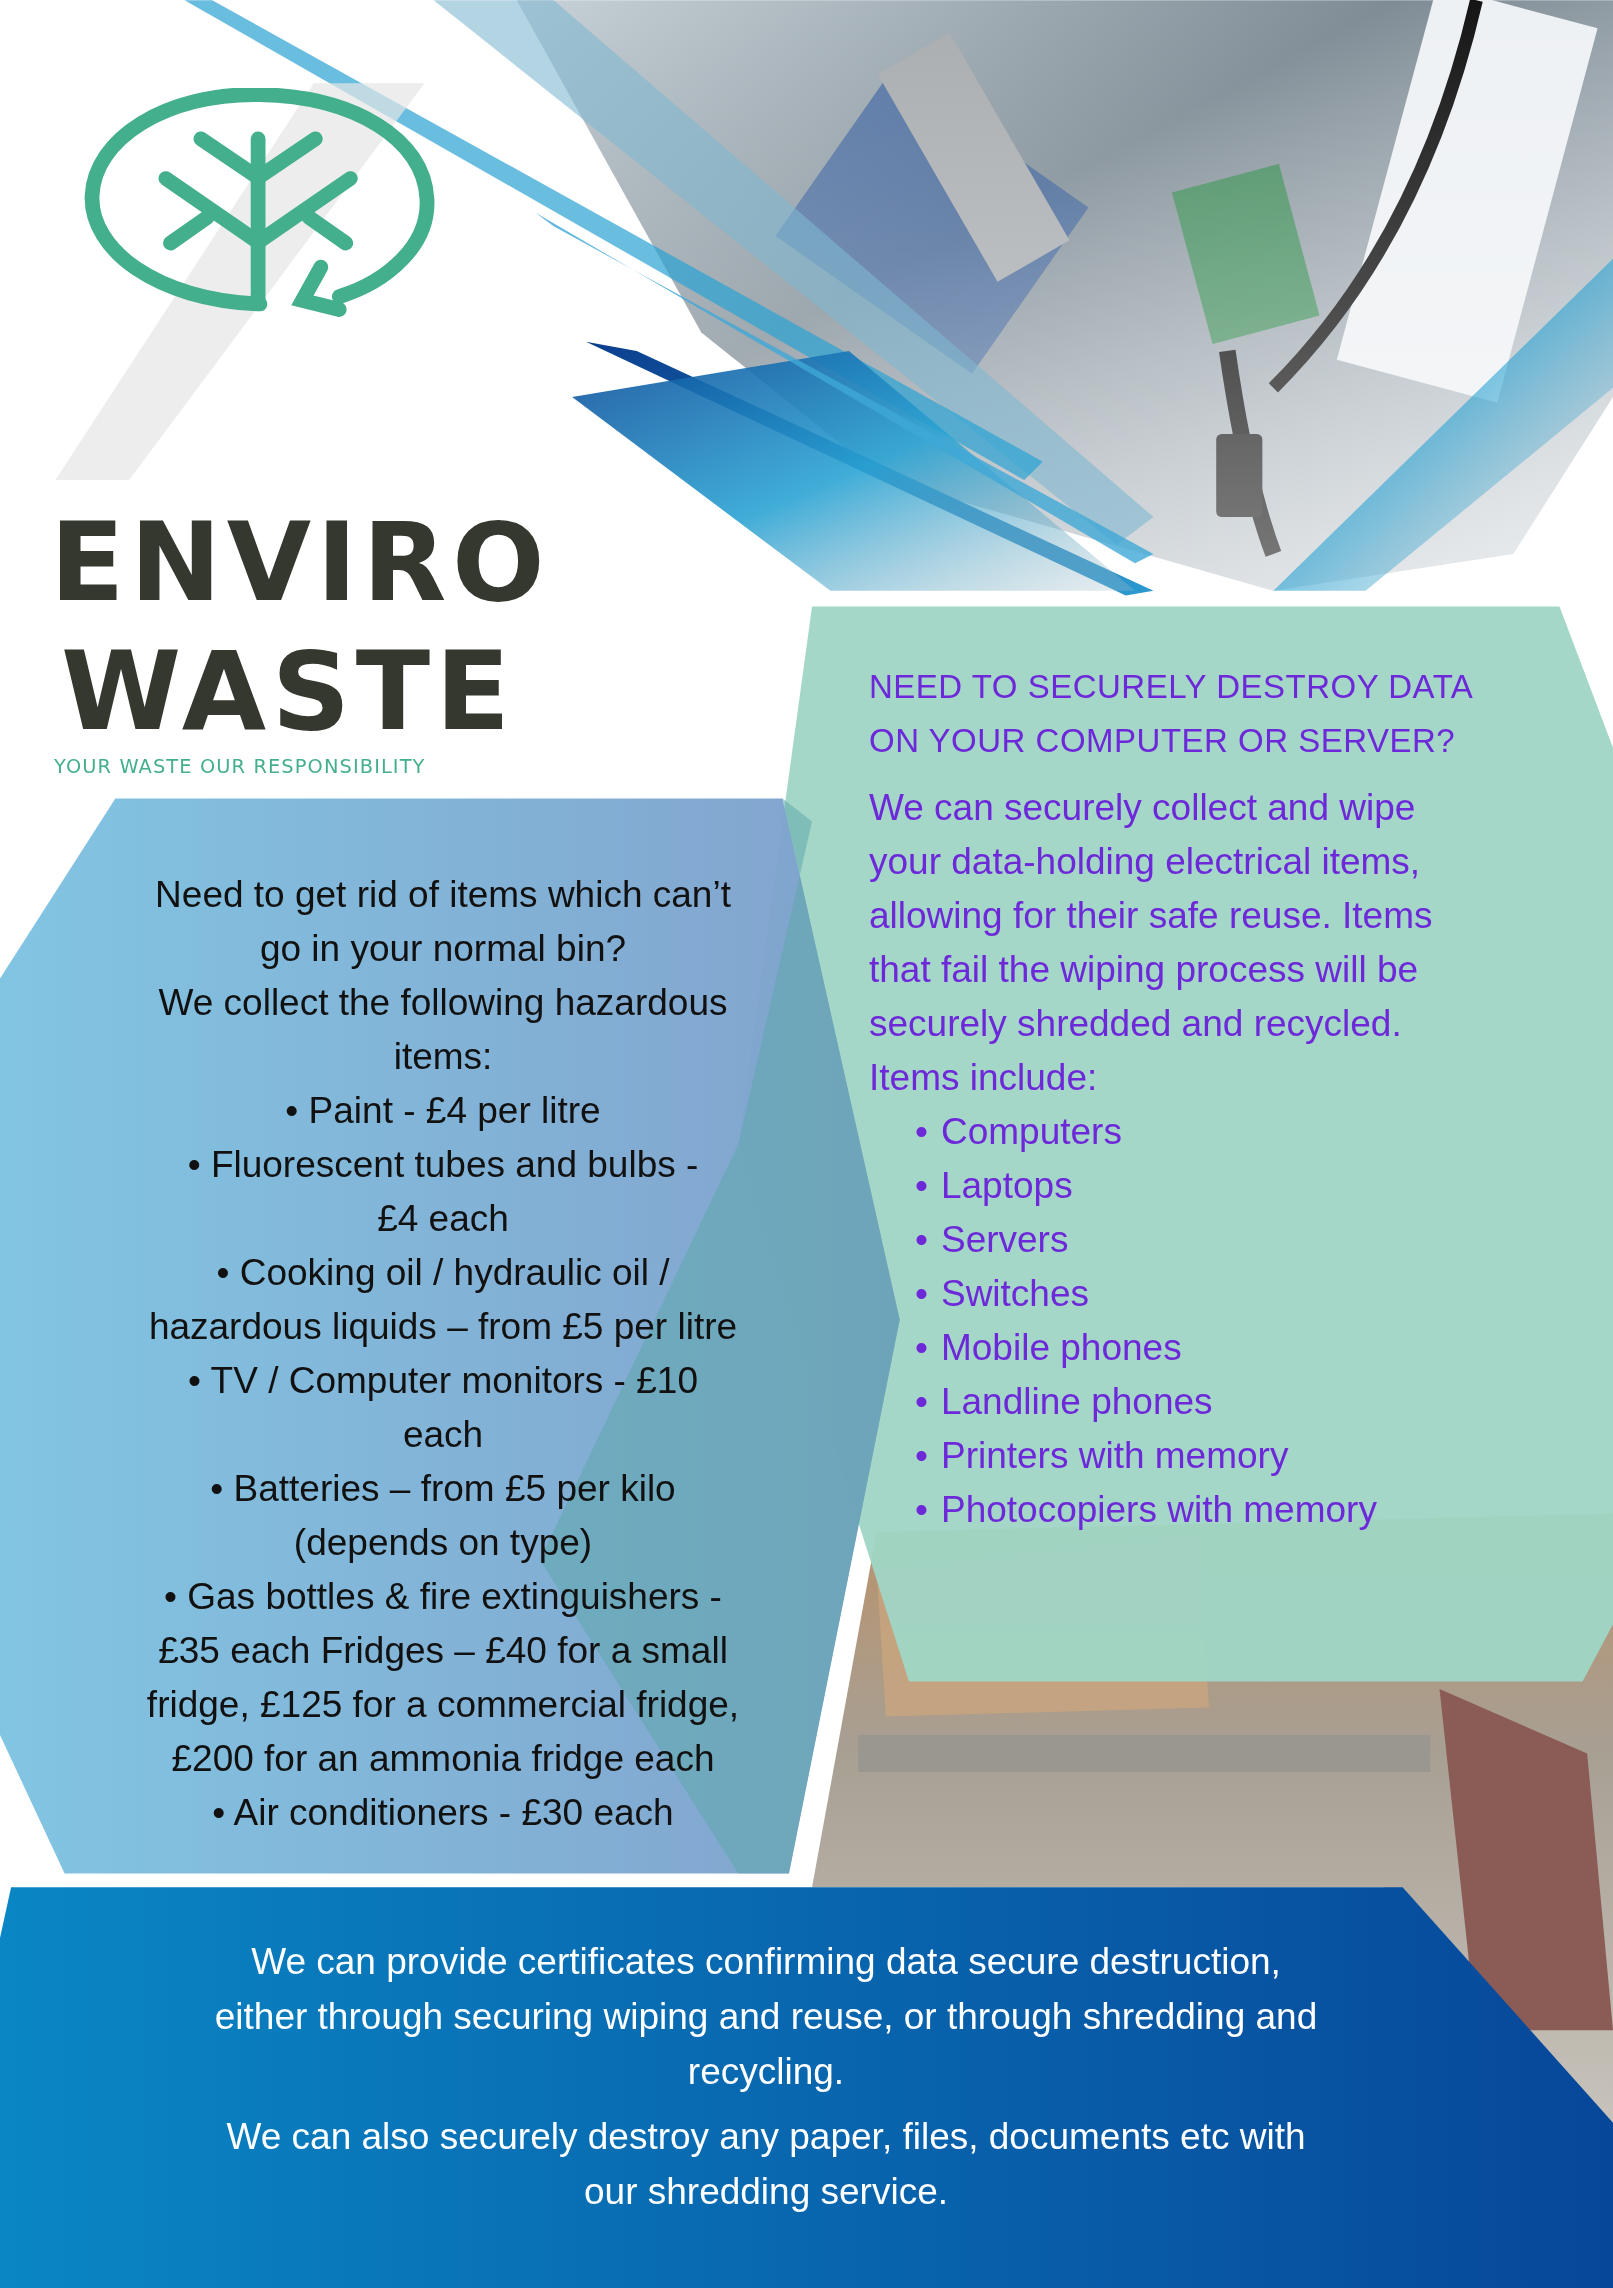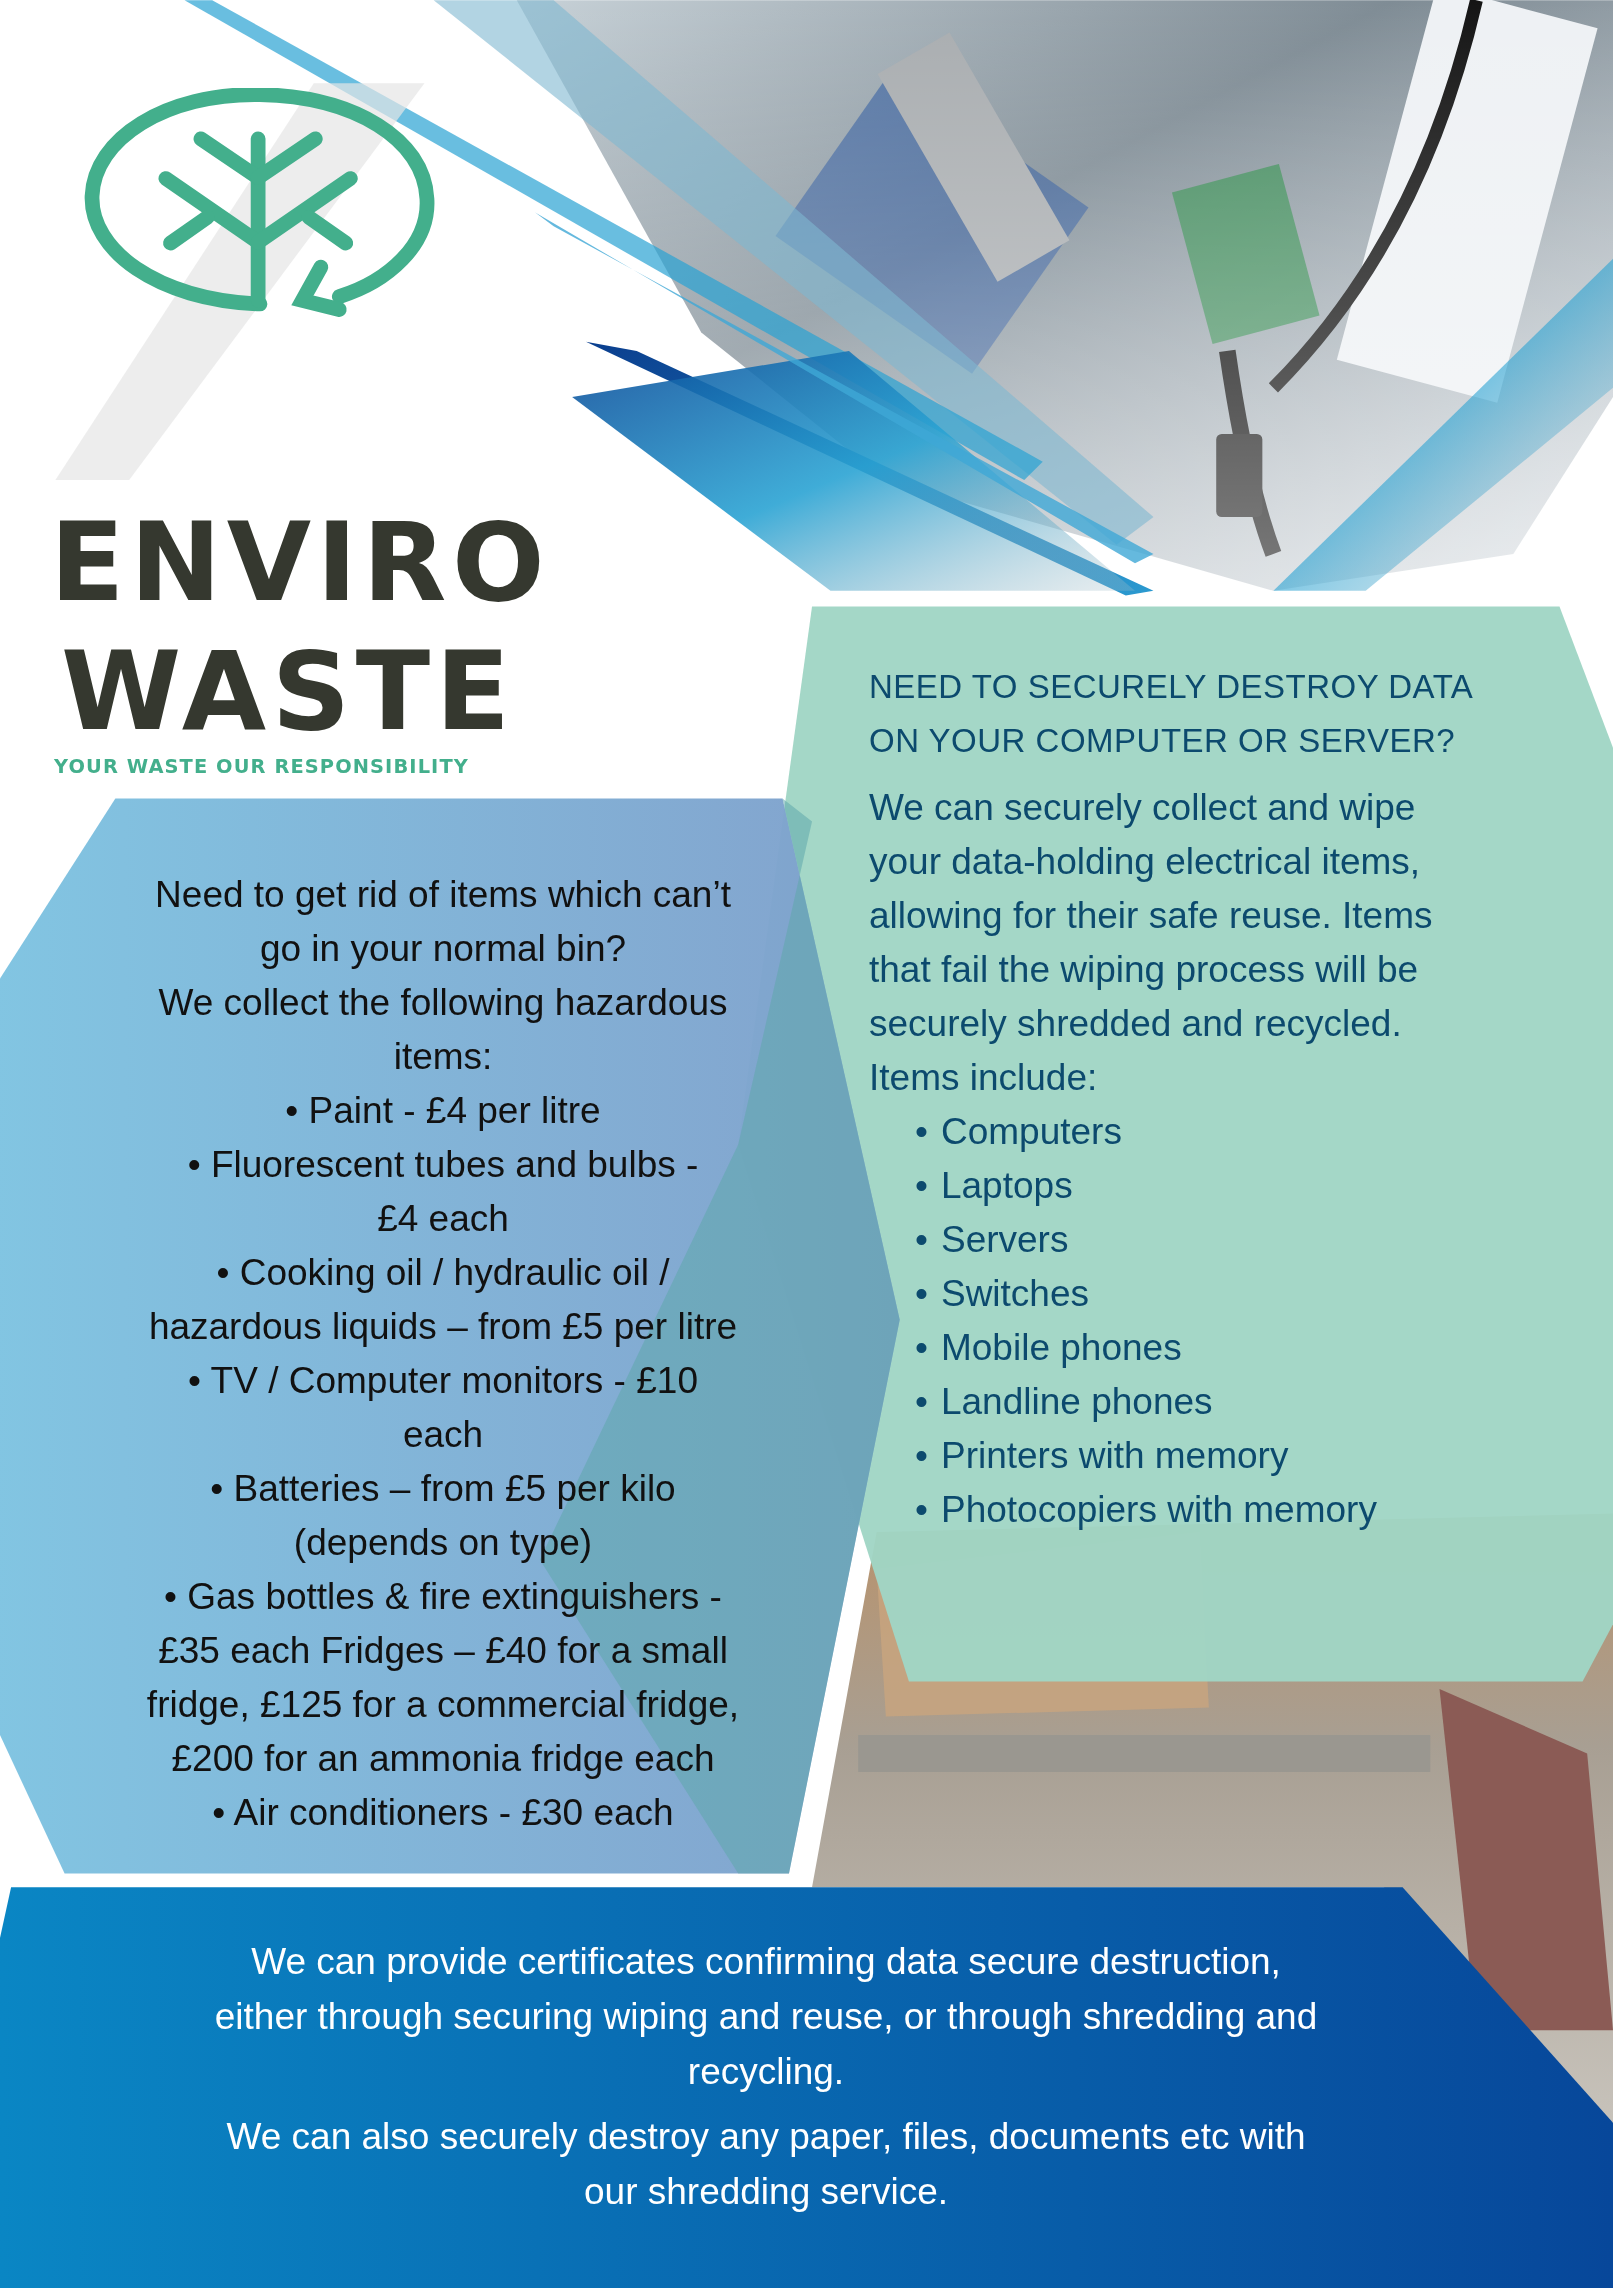--- a/index.html
+++ b/index.html
@@ -1,20 +1,20 @@
 <!DOCTYPE html>
 <html style="font-size:14.8px"><head>
 <meta charset="utf-8">
 <style>
   html, body { margin: 0; padding: 0; }
   body { width: 1613px; height: 2289px; position: relative; overflow: hidden; background: #ffffff; font-family: "DejaVu Sans", sans-serif; }
   .layer { position: absolute; left: 0; top: 0; width: 1613px; height: 2289px; }
   .logo-word { position: absolute; left: 50px; font-family: "DejaVu Sans", sans-serif; font-weight: bold; color: #35382f; letter-spacing: 5.5px; font-size: 109px; line-height: 1; }
-  .tagline { position: absolute; left: 54px; top: 755px; font-family: "DejaVu Sans", sans-serif; font-weight: bold; color: #43af8c; font-size: 19.4px; letter-spacing: 1.1px; }
-  .teal-text { position: absolute; left: 869px; top: 660px; width: 720px; color: #0c4a6e; font-family: "Liberation Sans", sans-serif; }
+  .tagline { position: absolute; left: 54px; top: 755px; font-family: "DejaVu Sans", sans-serif; font-weight: normal; color: #43af8c; font-size: 19.4px; letter-spacing: 1.1px; }
+  .teal-text { position: absolute; left: 869px; top: 660px; width: 720px; color: #6d28d9; font-family: "Liberation Sans", sans-serif; }
   .teal-heading { font-size: 33px; line-height: 54px; letter-spacing: 0.5px; margin: 0 0 13px 0; }
   .teal-body { font-size: 37px; line-height: 54px; margin: 0; }
   .teal-list { list-style: none; margin: 0; padding: 0 0 0 46px; font-size: 37px; line-height: 54px; }
   .teal-list li::before { content: "\2022"; margin-right: 13px; }
   .blue-text { position: absolute; left: 69px; top: 868px; width: 748px; text-align: center; color: #111; font-family: "Liberation Sans", sans-serif; font-size: 37px; line-height: 54px; }
   .blue-text p { margin: 0; }
   .bottom-text { position: absolute; left: 37px; top: 1934px; width: 1458px; text-align: center; color: #fff; font-family: "Liberation Sans", sans-serif; font-size: 37px; line-height: 55px; }
   .bottom-text p { margin: 0; }
 </style>
 </head>

